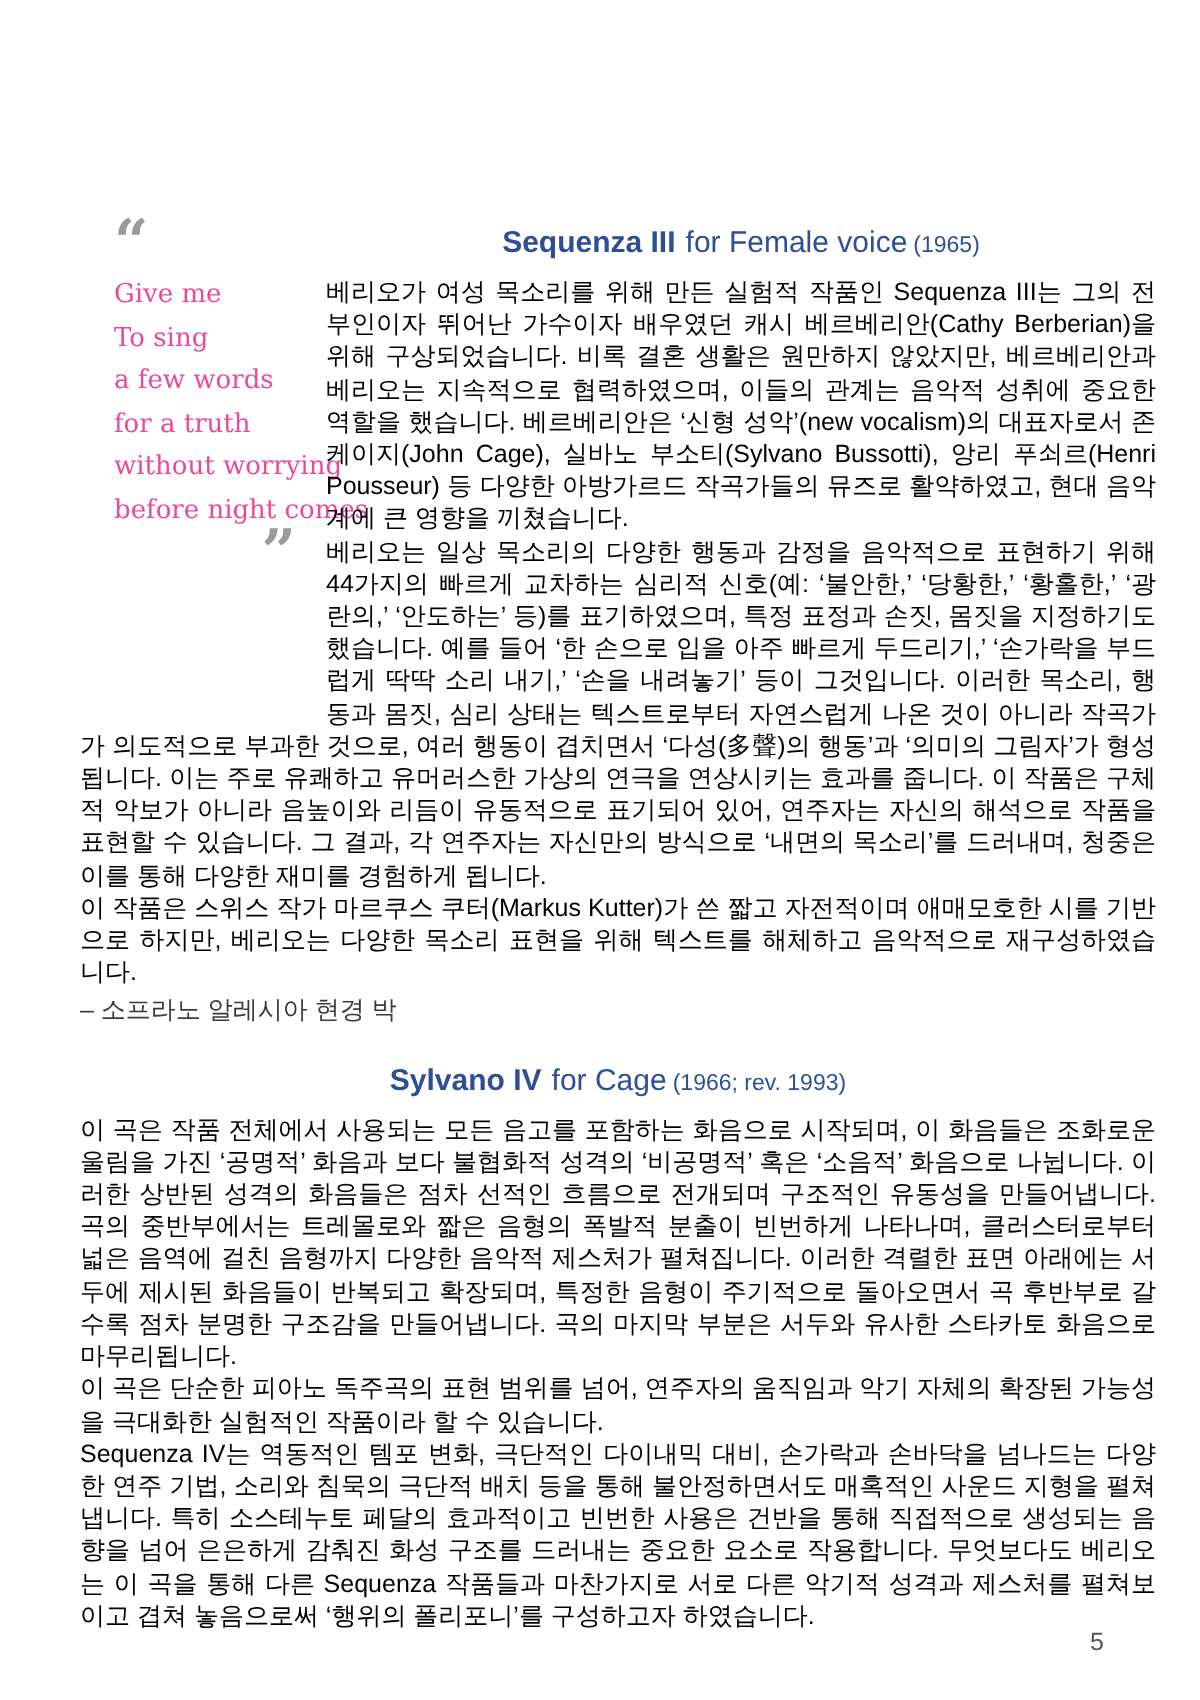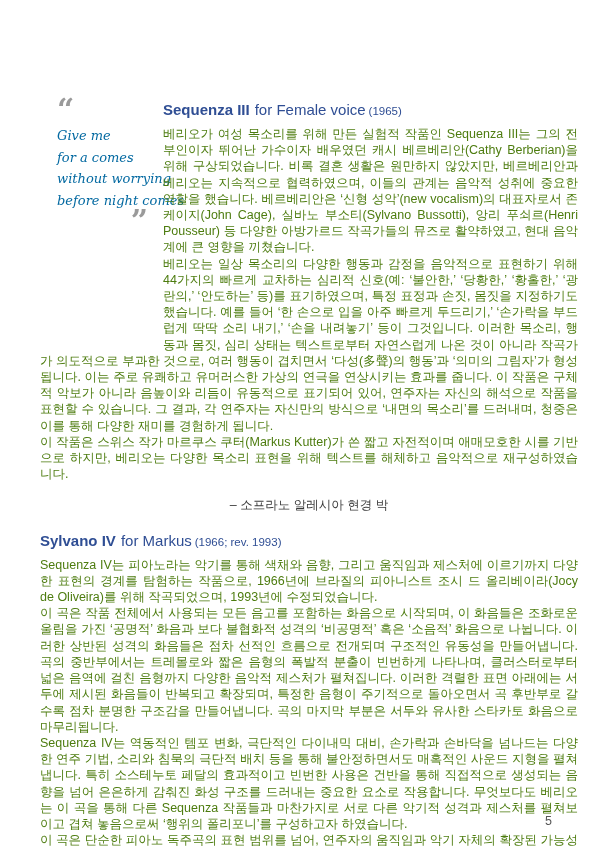--- a/index.html
+++ b/index.html
@@ -22,53 +22,53 @@
     font-size:30px;
     line-height:20px;
     color:#9a9a9a;
     letter-spacing:1px;
   }
   .quote-open  { padding-left:17px; height:22px; }
   .quote-close { text-align:right; padding-right:14px; margin-top:0px; }
   .poem-lines { padding-left:17px; margin-top:3px; }
   .poem-line {
     font-family:"DejaVu Serif", serif;
-    font-style:italic;
     font-size:13px;
     line-height:21.6px;
-    color:#0369a1;
+    color:#ec4899;
     white-space:nowrap;
   }
 
   
   .sec-heading {
-    margin:4px 0 5px 0;
+    margin:16px 0 5px 0;
     font-size:15px;
     line-height:20px;
     font-weight:400;
     color:#2f4e94;
+    text-align:center;
   }
   .sec-heading .title  { font-weight:700; }
   .sec-heading .subtitle { margin-left:5px; }
   .sec-heading .year { font-size:11.5px; margin-left:3px; }
 
   
   .body-par {
     margin:0;
     text-align:justify;
     font-size:12.5px;
     line-height:16.2px;
-    color:#4d7c0f;
+    color:#000000;
   }
   .attribution {
-    text-align:center;
+    text-align:left;
     font-size:12.5px;
     line-height:16.2px;
     color:#3a3a3a;
-    margin-top:15px;
+    margin-top:3px;
   }
 
   .section { clear:none; }
   .section-iv { margin-top:17px; clear:both; }
 
   .page-number {
     position:absolute;
     right:48px;
     bottom:22px;
     font-size:12.5px;
@@ -79,40 +79,41 @@
 <body>
 
 <div class="page">
 
   <section class="section section-iii">
 
     <aside class="poem-float">
       <div class="quote-mark quote-open">“</div>
       <div class="poem-lines">
         <div class="poem-line">Give me</div>
-        <div class="poem-line">for a comes</div>
+        <div class="poem-line">To sing</div>
+        <div class="poem-line">a few words</div>
+        <div class="poem-line">for a truth</div>
         <div class="poem-line">without worrying</div>
         <div class="poem-line">before night comes</div>
       </div>
       <div class="quote-mark quote-close">”</div>
     </aside>
 
     <h2 class="sec-heading"><span class="title">Sequenza III</span><span class="subtitle">for Female voice</span><span class="year">(1965)</span></h2>
 
     <p class="body-par">베리오가 여성 목소리를 위해 만든 실험적 작품인 Sequenza III는 그의 전 부인이자 뛰어난 가수이자 배우였던 캐시 베르베리안(Cathy Berberian)을 위해 구상되었습니다. 비록 결혼 생활은 원만하지 않았지만, 베르베리안과 베리오는 지속적으로 협력하였으며, 이들의 관계는 음악적 성취에 중요한 역할을 했습니다. 베르베리안은 ‘신형 성악’(new vocalism)의 대표자로서 존 케이지(John Cage), 실바노 부소티(Sylvano Bussotti), 앙리 푸쇠르(Henri Pousseur) 등 다양한 아방가르드 작곡가들의 뮤즈로 활약하였고, 현대 음악계에 큰 영향을 끼쳤습니다.</p>
     <p class="body-par">베리오는 일상 목소리의 다양한 행동과 감정을 음악적으로 표현하기 위해 44가지의 빠르게 교차하는 심리적 신호(예: ‘불안한,’ ‘당황한,’ ‘황홀한,’ ‘광란의,’ ‘안도하는’ 등)를 표기하였으며, 특정 표정과 손짓, 몸짓을 지정하기도 했습니다. 예를 들어 ‘한 손으로 입을 아주 빠르게 두드리기,’ ‘손가락을 부드럽게 딱딱 소리 내기,’ ‘손을 내려놓기’ 등이 그것입니다. 이러한 목소리, 행동과 몸짓, 심리 상태는 텍스트로부터 자연스럽게 나온 것이 아니라 작곡가가 의도적으로 부과한 것으로, 여러 행동이 겹치면서 ‘다성(多聲)의 행동’과 ‘의미의 그림자’가 형성됩니다. 이는 주로 유쾌하고 유머러스한 가상의 연극을 연상시키는 효과를 줍니다. 이 작품은 구체적 악보가 아니라 음높이와 리듬이 유동적으로 표기되어 있어, 연주자는 자신의 해석으로 작품을 표현할 수 있습니다. 그 결과, 각 연주자는 자신만의 방식으로 ‘내면의 목소리’를 드러내며, 청중은 이를 통해 다양한 재미를 경험하게 됩니다.</p>
     <p class="body-par">이 작품은 스위스 작가 마르쿠스 쿠터(Markus Kutter)가 쓴 짧고 자전적이며 애매모호한 시를 기반으로 하지만, 베리오는 다양한 목소리 표현을 위해 텍스트를 해체하고 음악적으로 재구성하였습니다.</p>
 
     <div class="attribution">– 소프라노 알레시아 현경 박</div>
   </section>
 
   <section class="section section-iv">
-    <h2 class="sec-heading"><span class="title">Sylvano IV</span><span class="subtitle">for Markus</span><span class="year">(1966; rev. 1993)</span></h2>
+    <h2 class="sec-heading"><span class="title">Sylvano IV</span><span class="subtitle">for Cage</span><span class="year">(1966; rev. 1993)</span></h2>
 
-    <p class="body-par">Sequenza IV는 피아노라는 악기를 통해 색채와 음향, 그리고 움직임과 제스처에 이르기까지 다양한 표현의 경계를 탐험하는 작품으로, 1966년에 브라질의 피아니스트 조시 드 올리베이라(Jocy de Oliveira)를 위해 작곡되었으며, 1993년에 수정되었습니다.</p>
     <p class="body-par">이 곡은 작품 전체에서 사용되는 모든 음고를 포함하는 화음으로 시작되며, 이 화음들은 조화로운 울림을 가진 ‘공명적’ 화음과 보다 불협화적 성격의 ‘비공명적’ 혹은 ‘소음적’ 화음으로 나뉩니다. 이러한 상반된 성격의 화음들은 점차 선적인 흐름으로 전개되며 구조적인 유동성을 만들어냅니다. 곡의 중반부에서는 트레몰로와 짧은 음형의 폭발적 분출이 빈번하게 나타나며, 클러스터로부터 넓은 음역에 걸친 음형까지 다양한 음악적 제스처가 펼쳐집니다. 이러한 격렬한 표면 아래에는 서두에 제시된 화음들이 반복되고 확장되며, 특정한 음형이 주기적으로 돌아오면서 곡 후반부로 갈수록 점차 분명한 구조감을 만들어냅니다. 곡의 마지막 부분은 서두와 유사한 스타카토 화음으로 마무리됩니다.</p>
+    <p class="body-par">이 곡은 단순한 피아노 독주곡의 표현 범위를 넘어, 연주자의 움직임과 악기 자체의 확장된 가능성을 극대화한 실험적인 작품이라 할 수 있습니다.</p>
     <p class="body-par">Sequenza IV는 역동적인 템포 변화, 극단적인 다이내믹 대비, 손가락과 손바닥을 넘나드는 다양한 연주 기법, 소리와 침묵의 극단적 배치 등을 통해 불안정하면서도 매혹적인 사운드 지형을 펼쳐냅니다. 특히 소스테누토 페달의 효과적이고 빈번한 사용은 건반을 통해 직접적으로 생성되는 음향을 넘어 은은하게 감춰진 화성 구조를 드러내는 중요한 요소로 작용합니다. 무엇보다도 베리오는 이 곡을 통해 다른 Sequenza 작품들과 마찬가지로 서로 다른 악기적 성격과 제스처를 펼쳐보이고 겹쳐 놓음으로써 ‘행위의 폴리포니’를 구성하고자 하였습니다.</p>
-    <p class="body-par">이 곡은 단순한 피아노 독주곡의 표현 범위를 넘어, 연주자의 움직임과 악기 자체의 확장된 가능성을 극대화한 실험적인 작품이라 할 수 있습니다.</p>
 
   </section>
 
   <div class="page-number">5</div>
 </div>
 
 </body></html>

